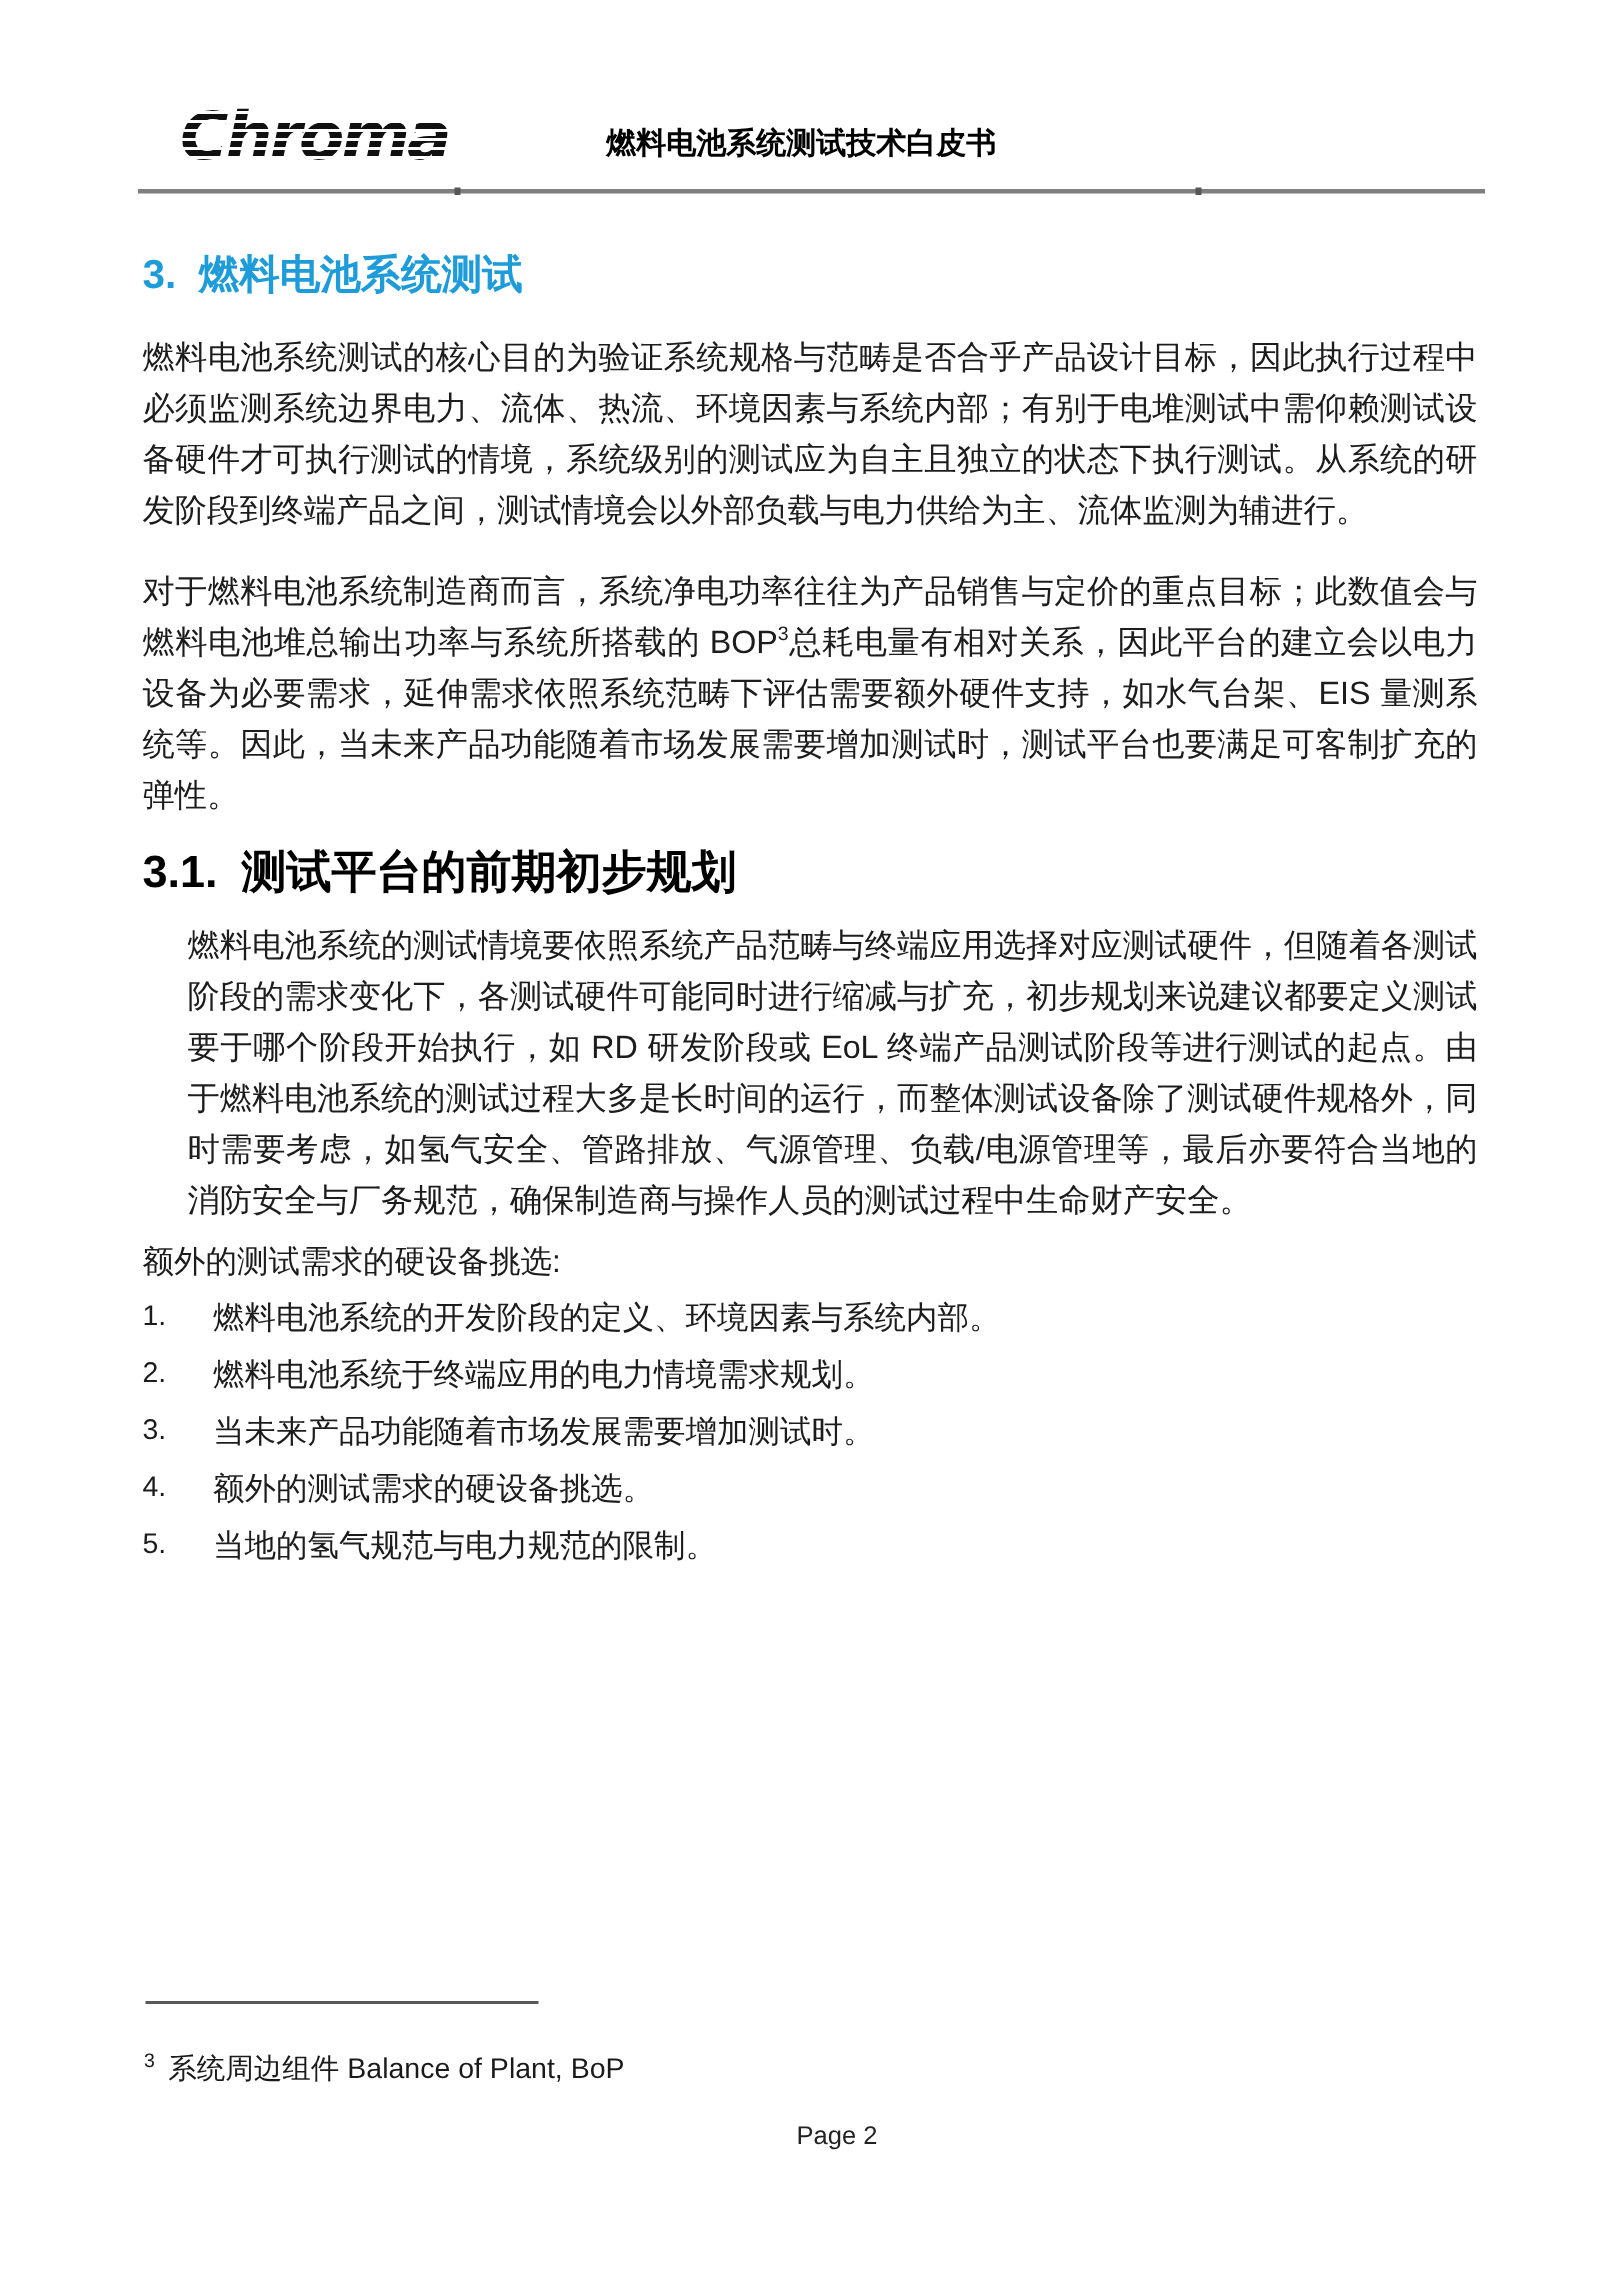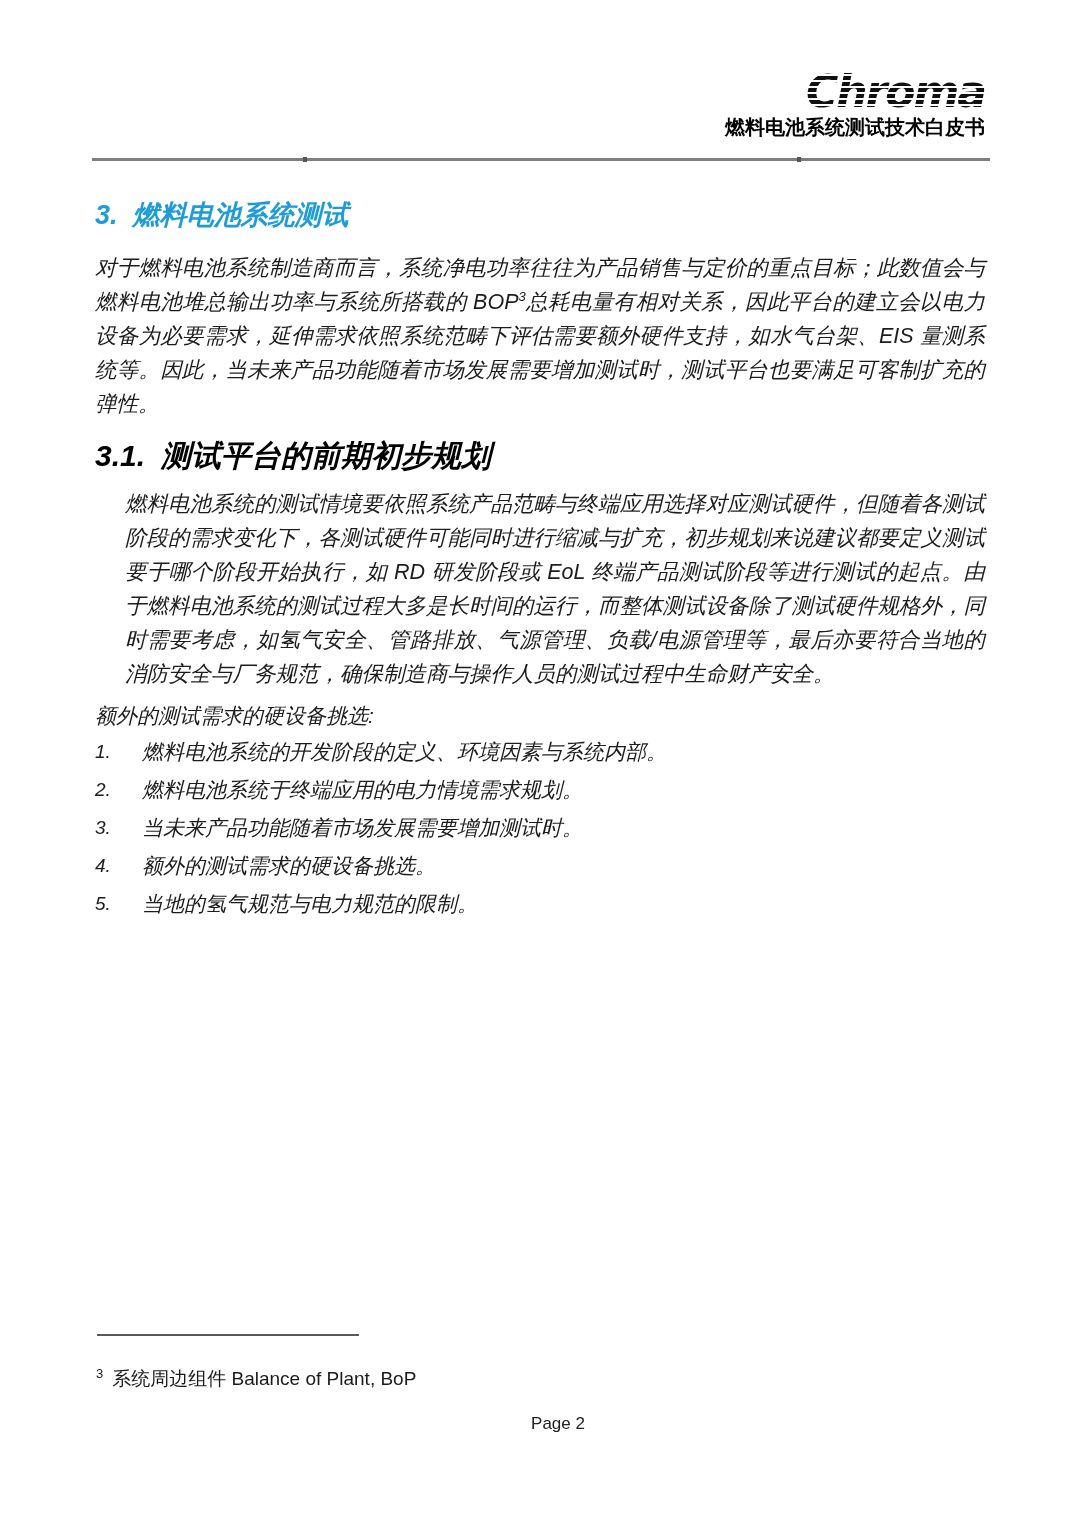--- a/index.html
+++ b/index.html
@@ -11,21 +11,20 @@
     overflow: hidden;
     font-family: "Liberation Sans", "DejaVu Sans", sans-serif;
     color: #1c1c1c;
   }
 
   
   .doc-header {
     display: flex;
     align-items: flex-end;
     padding: 70px 95px 0 120px;
-    flex-direction: column;
   }
   .logo {
     position: relative;
     font-family: "DejaVu Sans", sans-serif;
     font-style: italic;
     font-weight: bold;
     font-size: 44px;
     line-height: 1;
     letter-spacing: -2px;
     color: #101010;
@@ -57,21 +56,21 @@
     position: absolute;
     top: -1px;
     width: 4px;
     height: 5px;
     background: #565656;
   }
   .tick-left  { left: 211px; }
   .tick-right { left: 705px; }
 
   
-  .content { margin: 0 95px; font-style: italic; }
+  .content { margin: 0 95px; }
 
   h1.section-heading {
     margin: 38px 0 0 0;
     font-size: 27px;
     line-height: 32px;
     font-weight: bold;
     color: #1E9CD9;
   }
   h1 .h-num { margin-right: 15px; }
 
@@ -178,20 +177,21 @@
     <span class="tick tick-left"></span>
     <span class="tick tick-right"></span>
   </div>
 
   <main class="content">
 
     <h1 class="section-heading" style="color: rgb(30, 156, 217);">
       <span class="h-num">3.</span><span>燃料电池系统测试</span>
     </h1>
 
+    <p class="body-text p1">燃料电池系统测试的核心目的为验证系统规格与范畴是否合乎产品设计目标，因此执行过程中必须监测系统边界电力、流体、热流、环境因素与系统内部；有别于电堆测试中需仰赖测试设备硬件才可执行测试的情境，系统级别的测试应为自主且独立的状态下执行测试。从系统的研发阶段到终端产品之间，测试情境会以外部负载与电力供给为主、流体监测为辅进行。</p>
 
     <p class="body-text p2"><span>对于燃料电池系统制造商而言，系统净电功率往往为产品销售与定价的重点目标；此数值会与燃料电池堆总输出功率与系统所搭载的 BOP</span><sup class="fn-ref">3</sup><span>总耗电量有相对关系，因此平台的建立会以电力设备为必要需求，延伸需求依照系统范畴下评估需要额外硬件支持，如水气台架、EIS 量测系统等。因此，当未来产品功能随着市场发展需要增加测试时，测试平台也要满足可客制扩充的弹性。</span></p>
 
     <h2 class="subsection-heading">
       <span class="h-num">3.1.</span><span>测试平台的前期初步规划</span>
     </h2>
 
     <p class="body-text p3">燃料电池系统的测试情境要依照系统产品范畴与终端应用选择对应测试硬件，但随着各测试阶段的需求变化下，各测试硬件可能同时进行缩减与扩充，初步规划来说建议都要定义测试要于哪个阶段开始执行，如 RD 研发阶段或 EoL 终端产品测试阶段等进行测试的起点。由于燃料电池系统的测试过程大多是长时间的运行，而整体测试设备除了测试硬件规格外，同时需要考虑，如氢气安全、管路排放、气源管理、负载/电源管理等，最后亦要符合当地的消防安全与厂务规范，确保制造商与操作人员的测试过程中生命财产安全。</p>
 
     <p class="steps-intro">额外的测试需求的硬设备挑选:</p>

